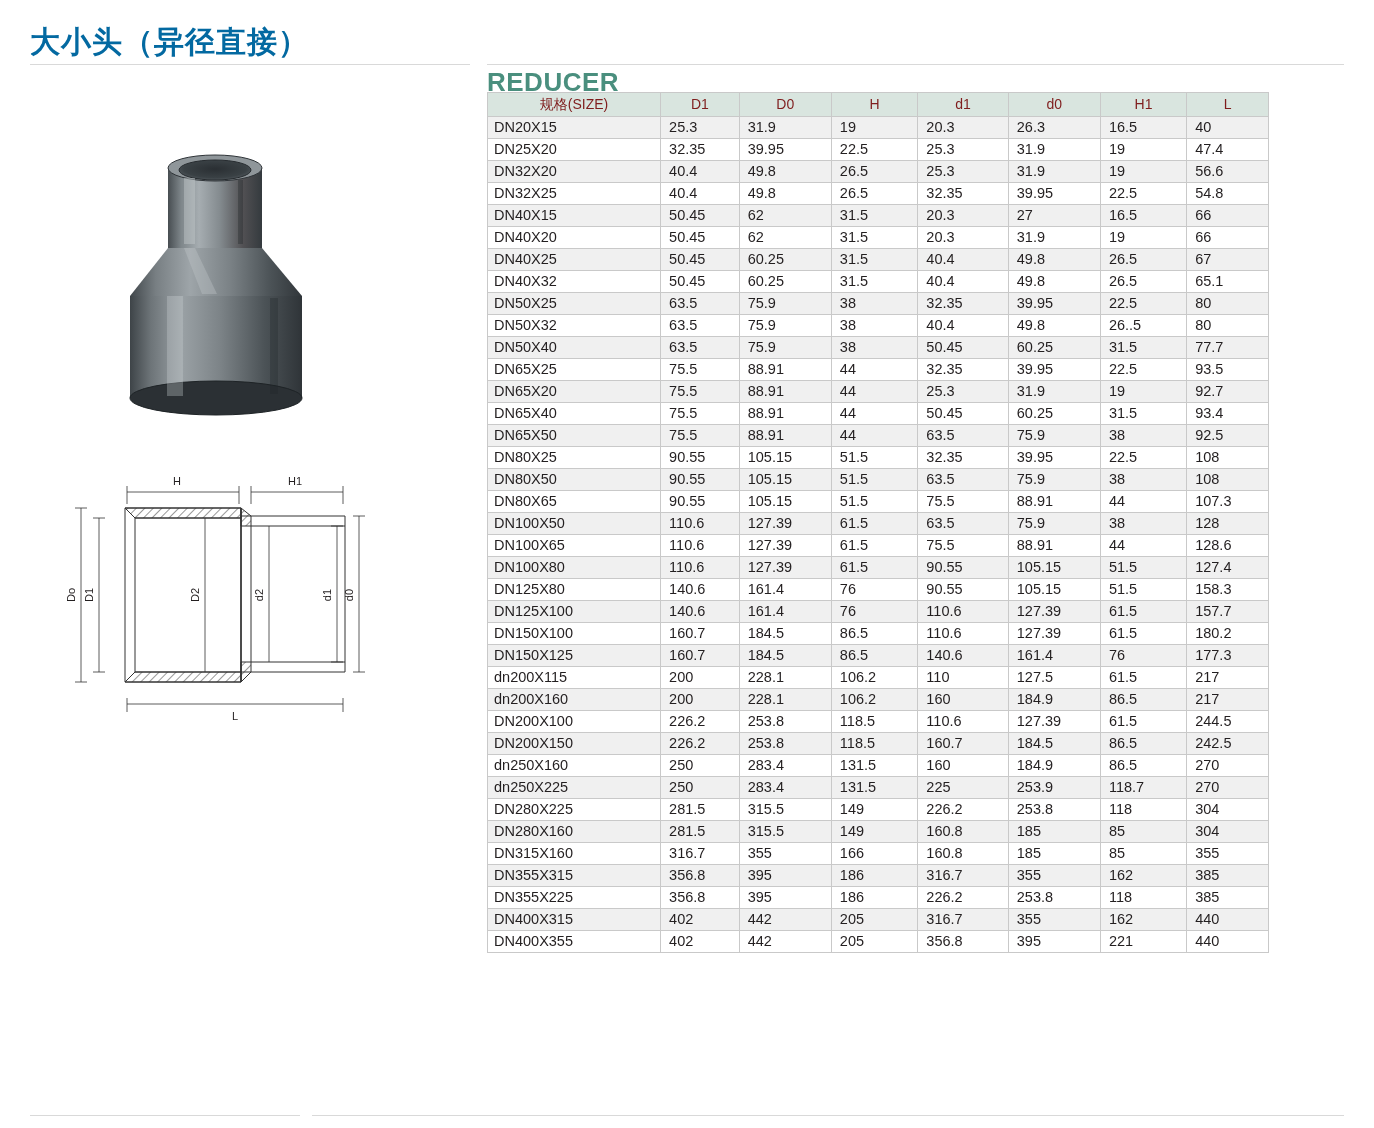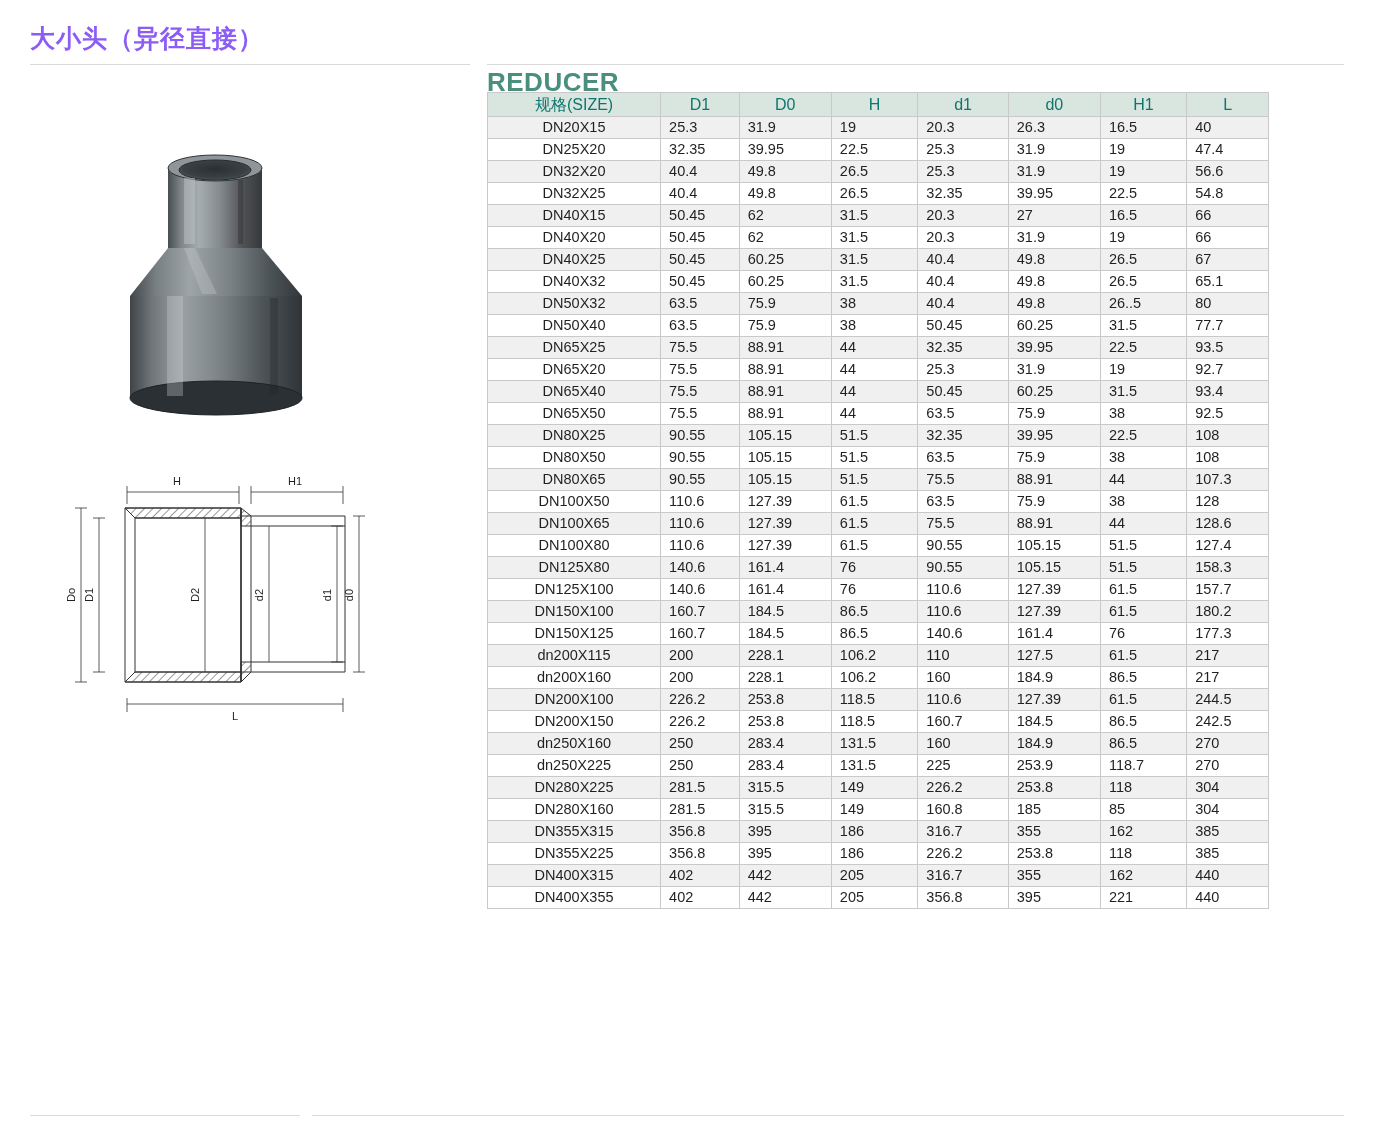--- a/index.html
+++ b/index.html
@@ -21,24 +21,24 @@
     position: absolute;
     top: 0;
     left: 0;
     width: 1374px;
     height: 66px;
   }
   .title-cn {
     position: absolute;
     left: 30px;
     top: 22px;
-    font-size: 25px;
+    font-size: 30px;
     font-weight: bold;
     letter-spacing: 1px;
-    color: #8b5cf6;
+    color: #0369a1;
     white-space: nowrap;
   }
   .title-en {
     position: absolute;
     left: 487px;
     top: 24px;
     font-size: 26px;
     font-weight: bold;
     color: #4a8f7e;
     letter-spacing: 0.5px;
@@ -105,38 +105,37 @@
     height: 21px;
     line-height: 21px;
     padding: 0 6px;
     font-weight: normal;
     text-align: left;
     white-space: nowrap;
   }
   table.spec thead th {
     background: #d9e5df;
     text-align: center;
-    font-size: 16px;
+    font-size: 14px;
     height: 23px;
     line-height: 23px;
-    color: #0f766e;
+    color: #7f1d1d;
   }
   table.spec thead th.size-head { width: 182px; }
   table.spec thead th.c1 { width: 73px; }
   table.spec thead th.c2 { width: 88px; }
   table.spec thead th.c3 { width: 83px; }
   table.spec thead th.c4 { width: 88px; }
   table.spec thead th.c5 { width: 88px; }
   table.spec thead th.c6 { width: 83px; }
   table.spec thead th.c7 { width: 77px; }
 
   table.spec tbody tr:nth-child(odd) { background: #f0f0f0; }
   table.spec tbody tr:nth-child(even) { background: #ffffff; }
   table.spec tbody td.size {
-    text-align: center;
   }
   table.spec tbody td.val {
     text-align: left;
     padding-left: 8px;
   }
 
   
   .footer-rule-left {
     position: absolute;
     left: 30px;
@@ -390,20 +389,30 @@
           <td class="size">DN40X32</td>
           <td class="val">50.45</td>
           <td class="val">60.25</td>
           <td class="val">31.5</td>
           <td class="val">40.4</td>
           <td class="val">49.8</td>
           <td class="val">26.5</td>
           <td class="val">65.1</td>
         </tr>
         <tr>
+          <td class="size">DN50X25</td>
+          <td class="val">63.5</td>
+          <td class="val">75.9</td>
+          <td class="val">38</td>
+          <td class="val">32.35</td>
+          <td class="val">39.95</td>
+          <td class="val">22.5</td>
+          <td class="val">80</td>
+        </tr>
+        <tr>
           <td class="size">DN50X32</td>
           <td class="val">63.5</td>
           <td class="val">75.9</td>
           <td class="val">38</td>
           <td class="val">40.4</td>
           <td class="val">49.8</td>
           <td class="val">26..5</td>
           <td class="val">80</td>
         </tr>
         <tr>
@@ -630,20 +639,30 @@
           <td class="size">DN280X160</td>
           <td class="val">281.5</td>
           <td class="val">315.5</td>
           <td class="val">149</td>
           <td class="val">160.8</td>
           <td class="val">185</td>
           <td class="val">85</td>
           <td class="val">304</td>
         </tr>
         <tr>
+          <td class="size">DN315X160</td>
+          <td class="val">316.7</td>
+          <td class="val">355</td>
+          <td class="val">166</td>
+          <td class="val">160.8</td>
+          <td class="val">185</td>
+          <td class="val">85</td>
+          <td class="val">355</td>
+        </tr>
+        <tr>
           <td class="size">DN355X315</td>
           <td class="val">356.8</td>
           <td class="val">395</td>
           <td class="val">186</td>
           <td class="val">316.7</td>
           <td class="val">355</td>
           <td class="val">162</td>
           <td class="val">385</td>
         </tr>
         <tr>

